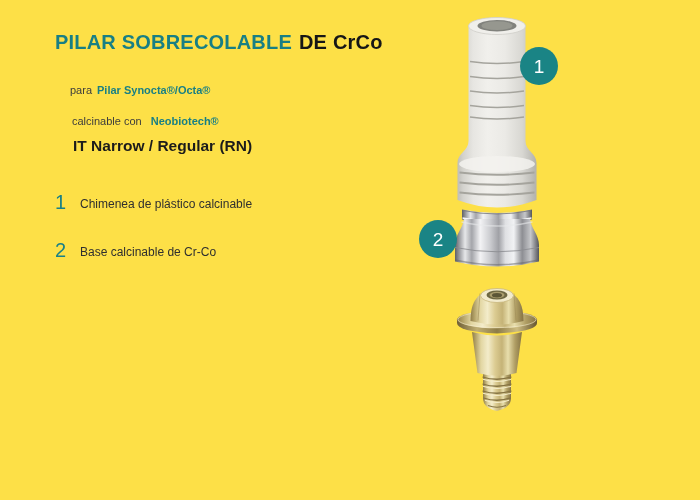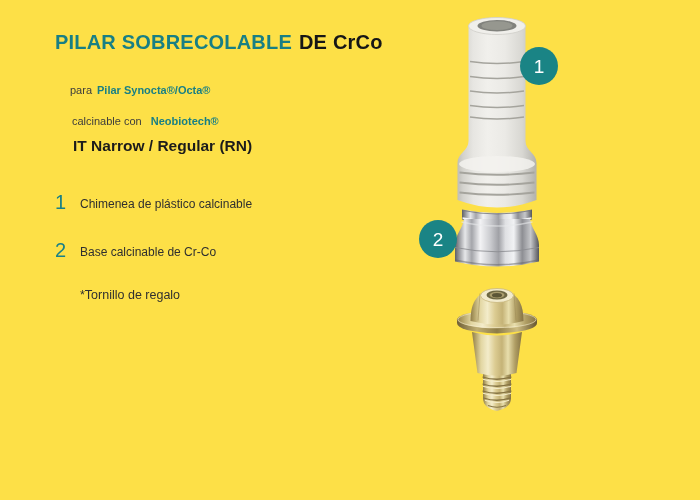--- a/index.html
+++ b/index.html
@@ -42,21 +42,20 @@
   <div class="legend-item i1">
     <span class="legend-num">1</span>
     <span class="legend-label">Chimenea de plástico calcinable</span>
   </div>
 
   <div class="legend-item i2">
     <span class="legend-num">2</span>
     <span class="legend-label">Base calcinable de Cr-Co</span>
   </div>
 
-  <p class="note">*Tornillo de regalo</p>
 
   <div class="figure">
     <svg width="190" height="430" viewBox="0 0 190 430">
       <defs>
         <linearGradient id="gPlastic" x1="0" y1="0" x2="1" y2="0">
           <stop offset="0" stop-color="#bfbeb9"></stop>
             <stop offset=".07" stop-color="#d3d2cd"></stop>
           <stop offset=".2" stop-color="#e7e6e2"></stop>
             <stop offset=".38" stop-color="#f1f0ec"></stop>
           <stop offset=".6" stop-color="#ebeae6"></stop>

